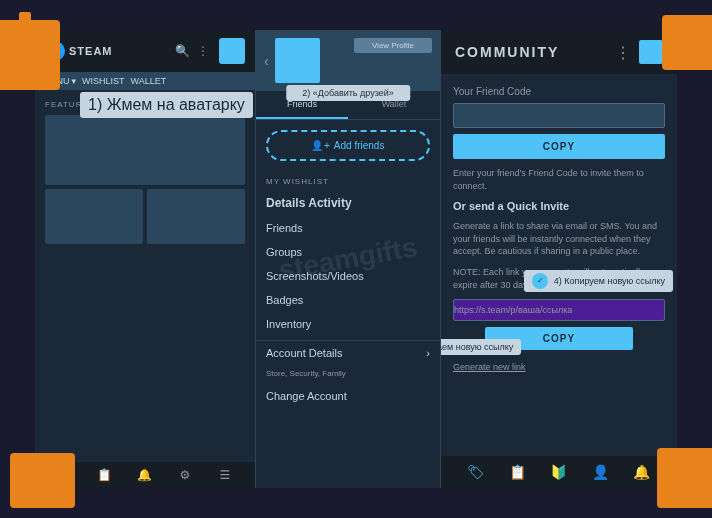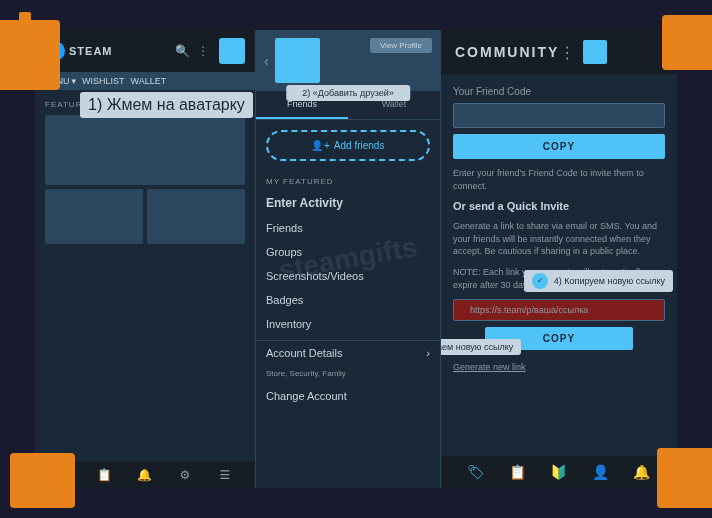--- a/index.html
+++ b/index.html
@@ -248,21 +248,21 @@
       border-radius: 2px;
     }
 
     .view-profile-btn {
       position: absolute;
       right: 8px;
       top: 8px;
       background: #5c7e99;
       color: #c6d4df;
       border: none;
-      padding: 3px 10px;
+      padding: 3px 18px;
       border-radius: 2px;
       font-size: 8px;
       cursor: pointer;
     }
 
     .add-friends-label {
       position: absolute;
       top: 55px;
       left: 50%;
       transform: translateX(-50%);
@@ -370,21 +370,21 @@
       border-left: 1px solid #2a475e;
       display: flex;
       flex-direction: column;
     }
 
     .community-header {
       background: #171d25;
       padding: 10px 14px;
       display: flex;
       align-items: center;
-      justify-content: flex-start;
+      justify-content: space-between;
     }
 
     .community-title {
       color: #c6d4df;
       font-size: 14px;
       letter-spacing: 2px;
       font-weight: bold;
     }
 
     .community-header-right {
@@ -471,24 +471,24 @@
     }
 
     .quick-invite-desc {
       color: #8f98a0;
       font-size: 9px;
       line-height: 1.4;
       margin-bottom: 8px;
     }
 
     .link-box {
-      background: #7f1d1d;
+      background: #4c1d95;
       border: 1px solid #4a6a8a;
       color: #8f98a0;
-      padding: 5px 16px;
+      padding: 5px 0;
       border-radius: 2px;
       font-size: 9px;
       width: 100%;
       margin-bottom: 6px;
     }
 
     .copy-btn-blue {
       width: 70%;
       background: #4fc3f7;
       color: #1b2838;
@@ -634,23 +634,23 @@
     <div class="profile-tabs">
       <span class="profile-tab active">Friends</span>
       <span class="profile-tab">Wallet</span>
     </div>
 
     <button class="add-friends-btn">
       <span>👤+</span>
       <span>Add friends</span>
     </button>
 
-    <div class="my-content-label">MY FEATURED</div>
-
-    <div class="content-menu-item bold">Enter Activity</div>
+    <div class="my-content-label">MY WISHLIST</div>
+
+    <div class="content-menu-item bold">Details Activity</div>
     <div class="content-menu-item">Friends</div>
     <div class="content-menu-item">Groups</div>
     <div class="content-menu-item">Screenshots/Videos</div>
     <div class="content-menu-item">Badges</div>
     <div class="content-menu-item">Inventory</div>
 
     <div class="account-section">
       <div class="account-title">
         <span>Account Details</span>
         <span>›</span>

